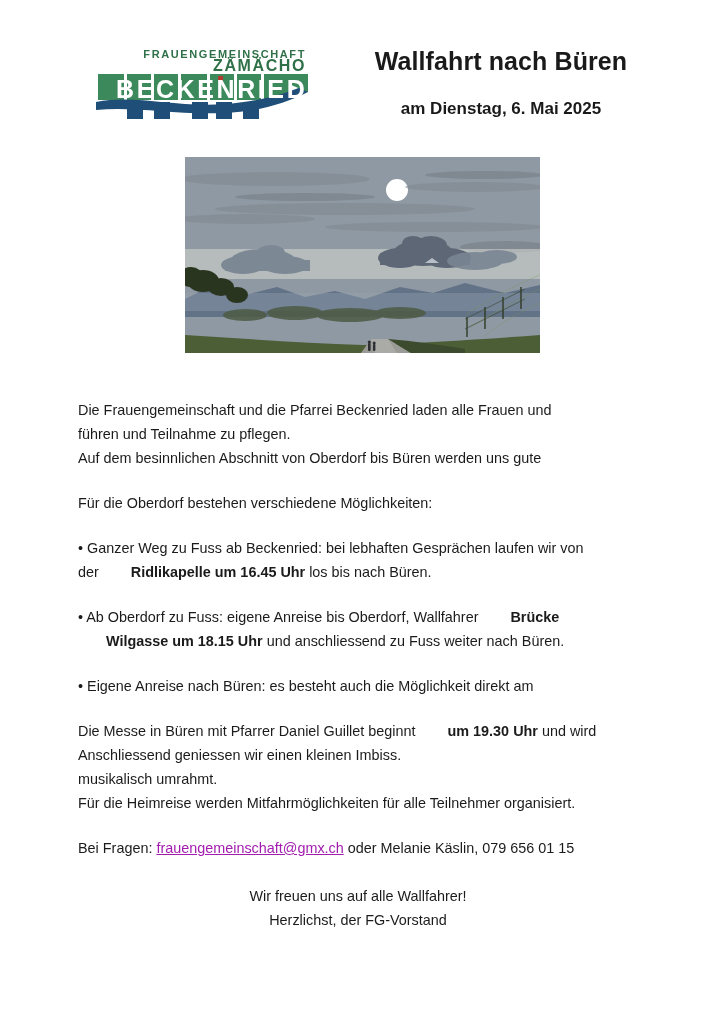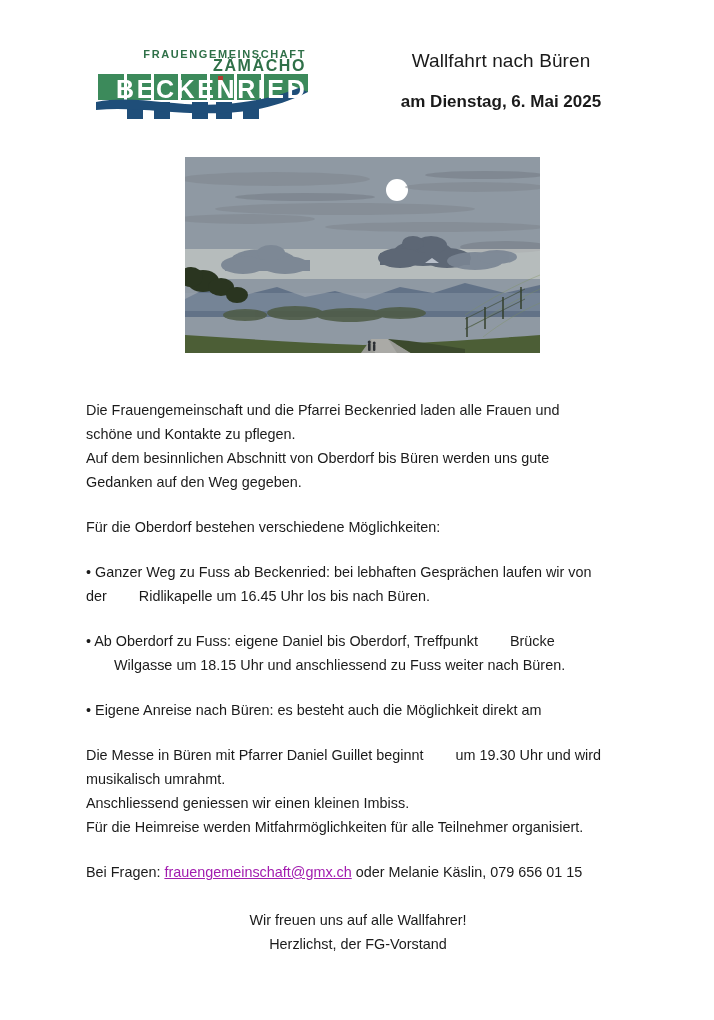--- a/index.html
+++ b/index.html
@@ -53,31 +53,31 @@
   }
 
   .title-block {
     position: absolute;
     left: 300px;
     top: 48px;
     width: 370px;
     text-align: center;
   }
   .title-main {
-    font-size: 19px;
-    font-weight: normal;
+    font-size: 25px;
+    font-weight: bold;
     color: #1a1a1a;
     letter-spacing: 0.1px;
     line-height: 26px;
   }
   .title-sub {
     font-size: 17px;
     font-weight: bold;
     color: #1a1a1a;
-    margin-top: 17px;
+    margin-top: 24px;
     line-height: 22px;
   }
 
   
   .photo {
     position: absolute;
     left: 185px;
     top: 157px;
     width: 355px;
     height: 196px;
@@ -89,24 +89,24 @@
   
   .body-text {
     position: absolute;
     left: 78px;
     top: 398px;
     width: 560px;
     font-size: 14.4px;
     line-height: 24px;
     color: #1b1b1b;
   }
-  .para { margin: 0 0 21px 8px; }
+  .para { margin: 0 0 21px 0; }
   .para:last-child { margin-bottom: 0; }
   .para .ln { display: block; }
-  .para b { font-weight: normal; padding-left: 28px; }
+  .para b { font-weight: bold; padding-left: 28px; }
   .closing {
     text-align: center;
     margin-top: 24px;
   }
   .closing .ln { display: block; }
   a.maillink {
     color: #a21caf;
     text-decoration: underline;
   }
 </style>
@@ -288,47 +288,46 @@
       <rect x="188" y="187" width="2.4" height="7" rx="1"></rect>
       <circle cx="189.2" cy="186" r="1.5"></circle>
     </g>
   </svg>
 </div>
 
 <div class="body-text">
 
   <p class="para">
     <span class="ln">Die Frauengemeinschaft und die Pfarrei Beckenried laden alle Frauen und</span>
-    <span class="ln">schöne und Kontakte zu pflegen.</span>
+    <span class="ln">führen und Teilnahme zu pflegen.</span>
     <span class="ln">Auf dem besinnlichen Abschnitt von Oberdorf bis Büren werden uns gute</span>
-    <span class="ln">Gedanken auf den Weg gegeben.</span>
   </p>
 
   <p class="para">
     <span class="ln">Für die Oberdorf bestehen verschiedene Möglichkeiten:</span>
   </p>
 
   <p class="para">
     <span class="ln">• Ganzer Weg zu Fuss ab Beckenried: bei lebhaften Gesprächen laufen wir von</span>
     <span class="ln"><span>der </span><b>Ridlikapelle um 16.45 Uhr</b><span> los bis nach Büren.</span></span>
   </p>
 
   <p class="para">
-    <span class="ln"><span>• Ab Oberdorf zu Fuss: eigene Daniel bis Oberdorf, Treffpunkt </span><b>Brücke</b></span>
+    <span class="ln"><span>• Ab Oberdorf zu Fuss: eigene Anreise bis Oberdorf, Wallfahrer </span><b>Brücke</b></span>
     <span class="ln"><b>Wilgasse um 18.15 Uhr</b><span> und anschliessend zu Fuss weiter nach Büren.</span></span>
   </p>
 
   <p class="para">
     <span class="ln">• Eigene Anreise nach Büren: es besteht auch die Möglichkeit direkt am</span>
   </p>
 
   <p class="para">
     <span class="ln"><span>Die Messe in Büren mit Pfarrer Daniel Guillet beginnt </span><b>um 19.30 Uhr</b><span> und wird</span></span>
+    <span class="ln">Anschliessend geniessen wir einen kleinen Imbiss.</span>
     <span class="ln">musikalisch umrahmt.</span>
-    <span class="ln">Anschliessend geniessen wir einen kleinen Imbiss.</span>
     <span class="ln">Für die Heimreise werden Mitfahrmöglichkeiten für alle Teilnehmer organisiert.</span>
   </p>
 
   <p class="para">
     <span class="ln"><span>Bei Fragen: </span><a class="maillink" href="#">frauengemeinschaft@gmx.ch</a><span> oder Melanie Käslin, 079 656 01 15</span></span>
   </p>
 
   <div class="closing">
     <span class="ln">Wir freuen uns auf alle Wallfahrer!</span>
     <span class="ln">Herzlichst, der FG-Vorstand</span>

